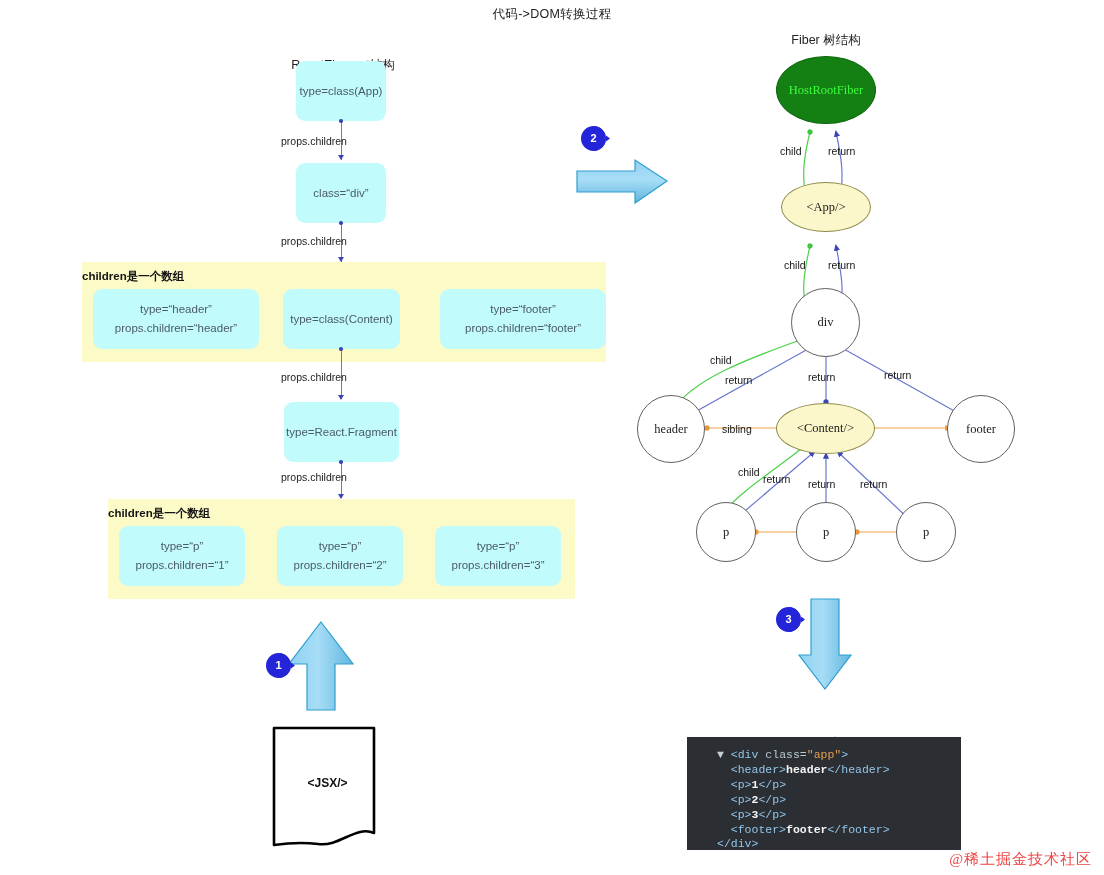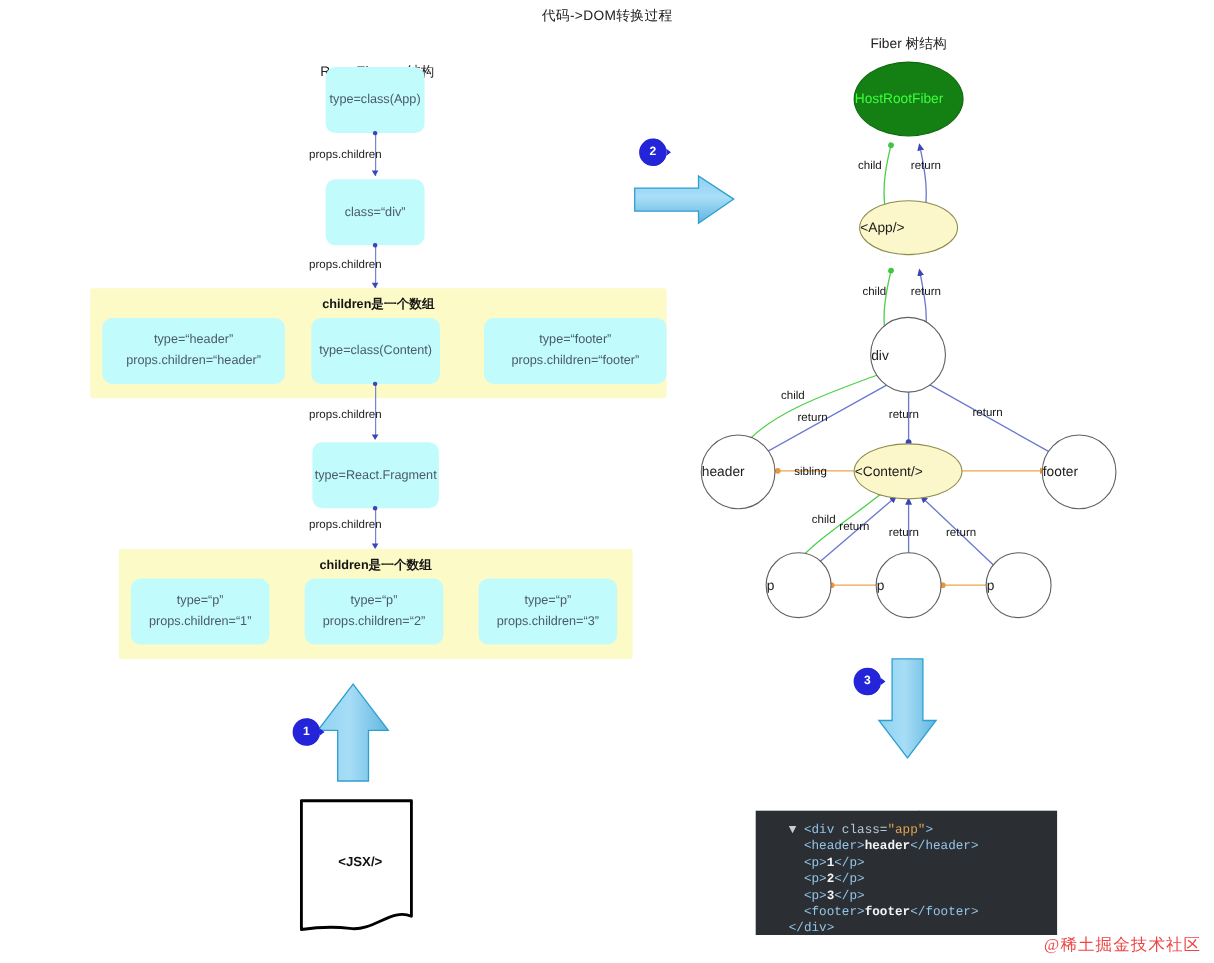--- a/index.html
+++ b/index.html
@@ -24,40 +24,40 @@
     background:#c2fbfb;border-radius:9px;
     display:flex;flex-direction:column;align-items:center;justify-content:center;
     color:#4a5a6a;font-size:11.5px;line-height:1.65;text-align:center;
     box-sizing:border-box;
   }
   .rbox .ln{display:block;white-space:nowrap;}
   .grp{
     background:#fcfac6;border-radius:2px;box-sizing:border-box;
   }
   .grp-title{
-    position:absolute;left:0;width:100%;text-align:center;top:7px;
+    position:absolute;left:0;width:100%;top:7px;
     font-size:11.5px;color:#141414;font-weight:600;
   }
   .edge-label{
     font-size:10.5px;color:#222;white-space:nowrap;
   }
 
   
   .vline{background:#6a77cf;width:1.2px;}
   .vdot{width:3.6px;height:3.6px;background:#3b44b8;border-radius:50%;}
   .varrow{
     width:0;height:0;border-left:3.4px solid transparent;border-right:3.4px solid transparent;
     border-top:5px solid #3b44b8;
   }
 
   
   .fnode{
     border-radius:50%;
-    display:flex;align-items:center;
-    font-size:12.5px;box-sizing:border-box;text-align:center;
+    display:flex;align-items:center;justify-content:center;
+    font-size:12.5px;box-sizing:border-box;text-align:center;font-family:Liberation Serif, serif;
   }
   .fnode.root{background:#148014;border:1px solid #0c660c;color:#3dfd3d;font-size:12.5px;}
   .fnode.comp{background:#fbf7cb;border:1.1px solid #8d8b4a;color:#1b1b1b;}
   .fnode.host{background:#ffffff;border:1.1px solid #606060;color:#1b1b1b;}
 
   .fl{font-size:10.5px;color:#151515;white-space:nowrap;}
 
   
   .badge{
     width:30px;height:25px;position:absolute;

